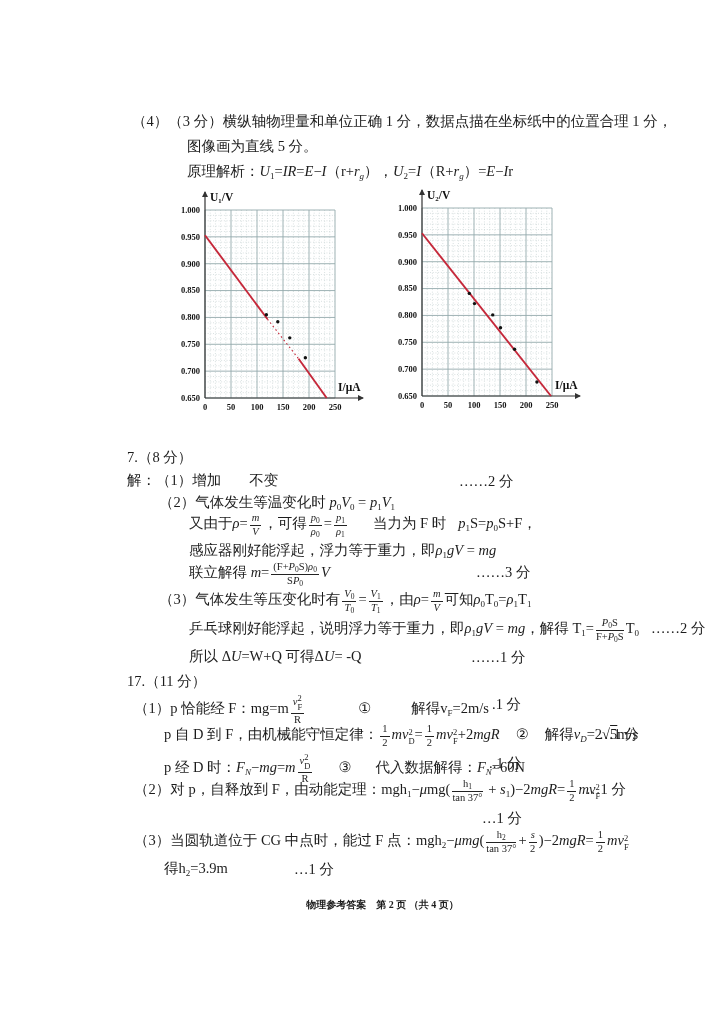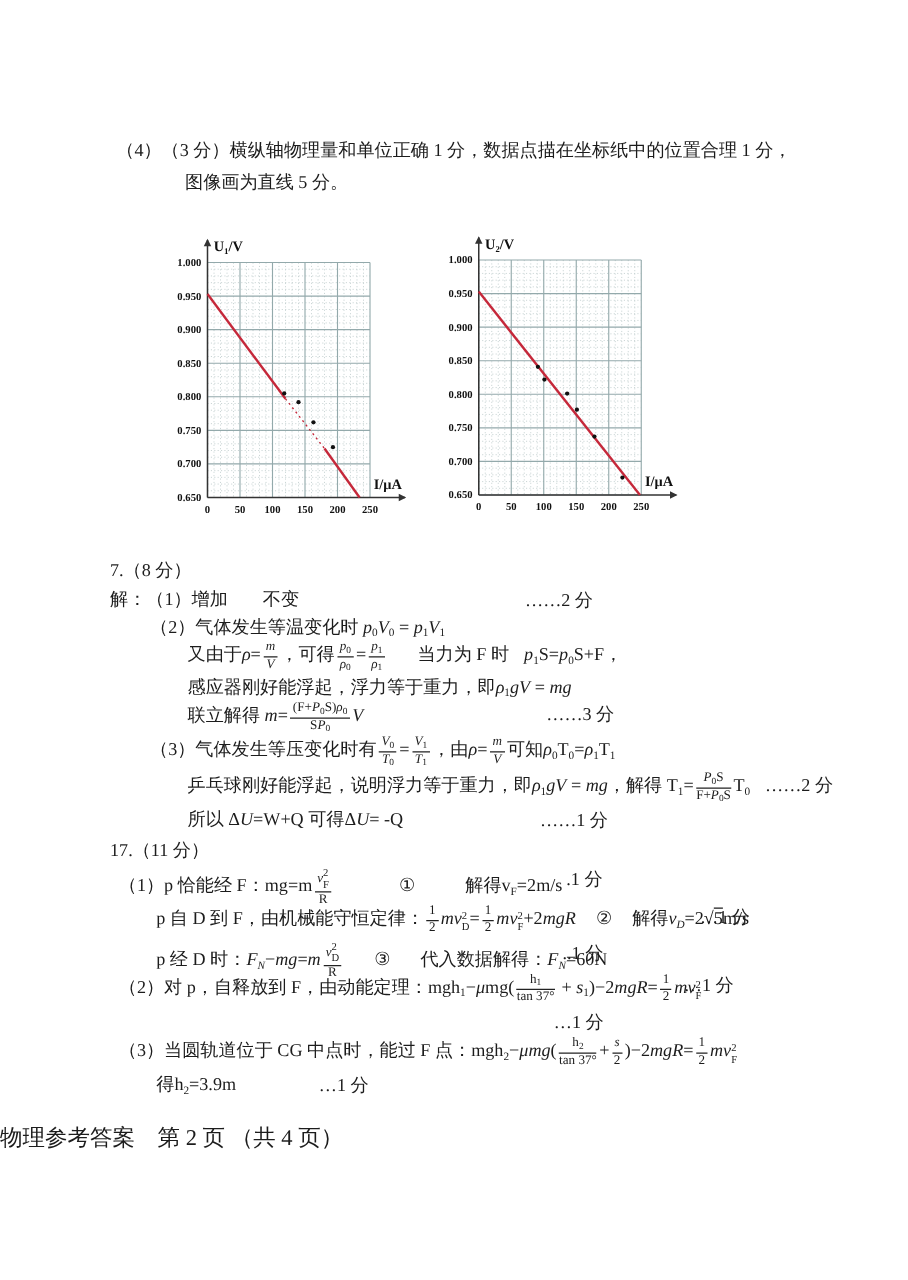--- a/index.html
+++ b/index.html
@@ -1,43 +1,44 @@
 <!DOCTYPE html>
 <html><head>
 <meta charset="utf-8">
 <style>
   html,body{margin:0;padding:0;}
   body{width:726px;height:1024px;background:#ffffff;position:relative;overflow:hidden;
        font-family:"Liberation Serif","DejaVu Serif",serif;color:#1c1c1c;}
-  .page{position:absolute;inset:0;background:#fff;}
+  .page{position:absolute;inset:0;background:#fff;margin-left:39px;}
   .ln{position:absolute;white-space:nowrap;font-size:14.5px;line-height:1.25;}
   .ln i{font-style:italic;}
   sub{font-size:9px;vertical-align:-3px;line-height:0;}
   .score{position:absolute;top:1px;white-space:nowrap;}
   .fr{display:inline-flex;flex-direction:column;text-align:center;vertical-align:middle;line-height:1;margin:0 2px;}
   .fr .n{display:block;border-bottom:1px solid #222;padding:0 2px 1px;font-size:10.5px;}
   .fr .d{display:block;padding-top:1px;font-size:10.5px;}
   .fr sub{font-size:7.5px;vertical-align:-2px;}
   .st{display:inline-block;font-size:8.5px;line-height:1.05;vertical-align:-4.5px;text-align:left;}
   .ov{text-decoration:overline;}
   .w12{display:inline-block;width:12px}.w16{display:inline-block;width:16px}
   .w24{display:inline-block;width:24px}.w28{display:inline-block;width:28px}
   .w40{display:inline-block;width:40px}.w52{display:inline-block;width:52px}
-  .footer{position:absolute;left:0;right:0;top:898px;font-weight:normal;font-size:18px;}
+  .footer{position:absolute;left:0;right:0;top:898px;text-align:center;font-weight:bold;font-size:10px;}
   .chart{position:absolute;width:218px;height:250px;}
   #chart0{left:128px;top:188px;}
   #chart1{left:345px;top:186px;}
 </style>
 </head>
 <body>
 
 <div class="page">
 
   <div class="ln" style="left:93px;top:112px"><span>（4）（3 分）横纵轴物理量和单位正确 1 分，数据点描在坐标纸中的位置合理 1 分，</span></div>
   <div class="ln" style="left:148px;top:137px"><span>图像画为直线 5 分。</span></div>
+  <div class="ln" style="left:148px;top:162px"><span>原理解析：<i>U</i><sub>1</sub>=<i>IR</i>=<i>E</i>−<i>I</i>（r+<i>r<sub>g</sub></i>），<i>U</i><sub>2</sub>=<i>I</i>（R+<i>r<sub>g</sub></i>）=<i>E</i>−<i>I</i>r</span></div>
 
   <div class="chart" id="chart0"><svg width="218" height="250">
         <line x1="43.2" y1="22" x2="43.2" y2="210" stroke="#b9c8c8" stroke-width="0.6" stroke-dasharray="0.9 1.8"></line>
         <line x1="48.4" y1="22" x2="48.4" y2="210" stroke="#b9c8c8" stroke-width="0.6" stroke-dasharray="0.9 1.8"></line>
         <line x1="53.6" y1="22" x2="53.6" y2="210" stroke="#b9c8c8" stroke-width="0.6" stroke-dasharray="0.9 1.8"></line>
         <line x1="58.8" y1="22" x2="58.8" y2="210" stroke="#b9c8c8" stroke-width="0.6" stroke-dasharray="0.9 1.8"></line>
         <line x1="69.2" y1="22" x2="69.2" y2="210" stroke="#b9c8c8" stroke-width="0.6" stroke-dasharray="0.9 1.8"></line>
         <line x1="74.4" y1="22" x2="74.4" y2="210" stroke="#b9c8c8" stroke-width="0.6" stroke-dasharray="0.9 1.8"></line>
         <line x1="79.6" y1="22" x2="79.6" y2="210" stroke="#b9c8c8" stroke-width="0.6" stroke-dasharray="0.9 1.8"></line>
         <line x1="84.8" y1="22" x2="84.8" y2="210" stroke="#b9c8c8" stroke-width="0.6" stroke-dasharray="0.9 1.8"></line>

